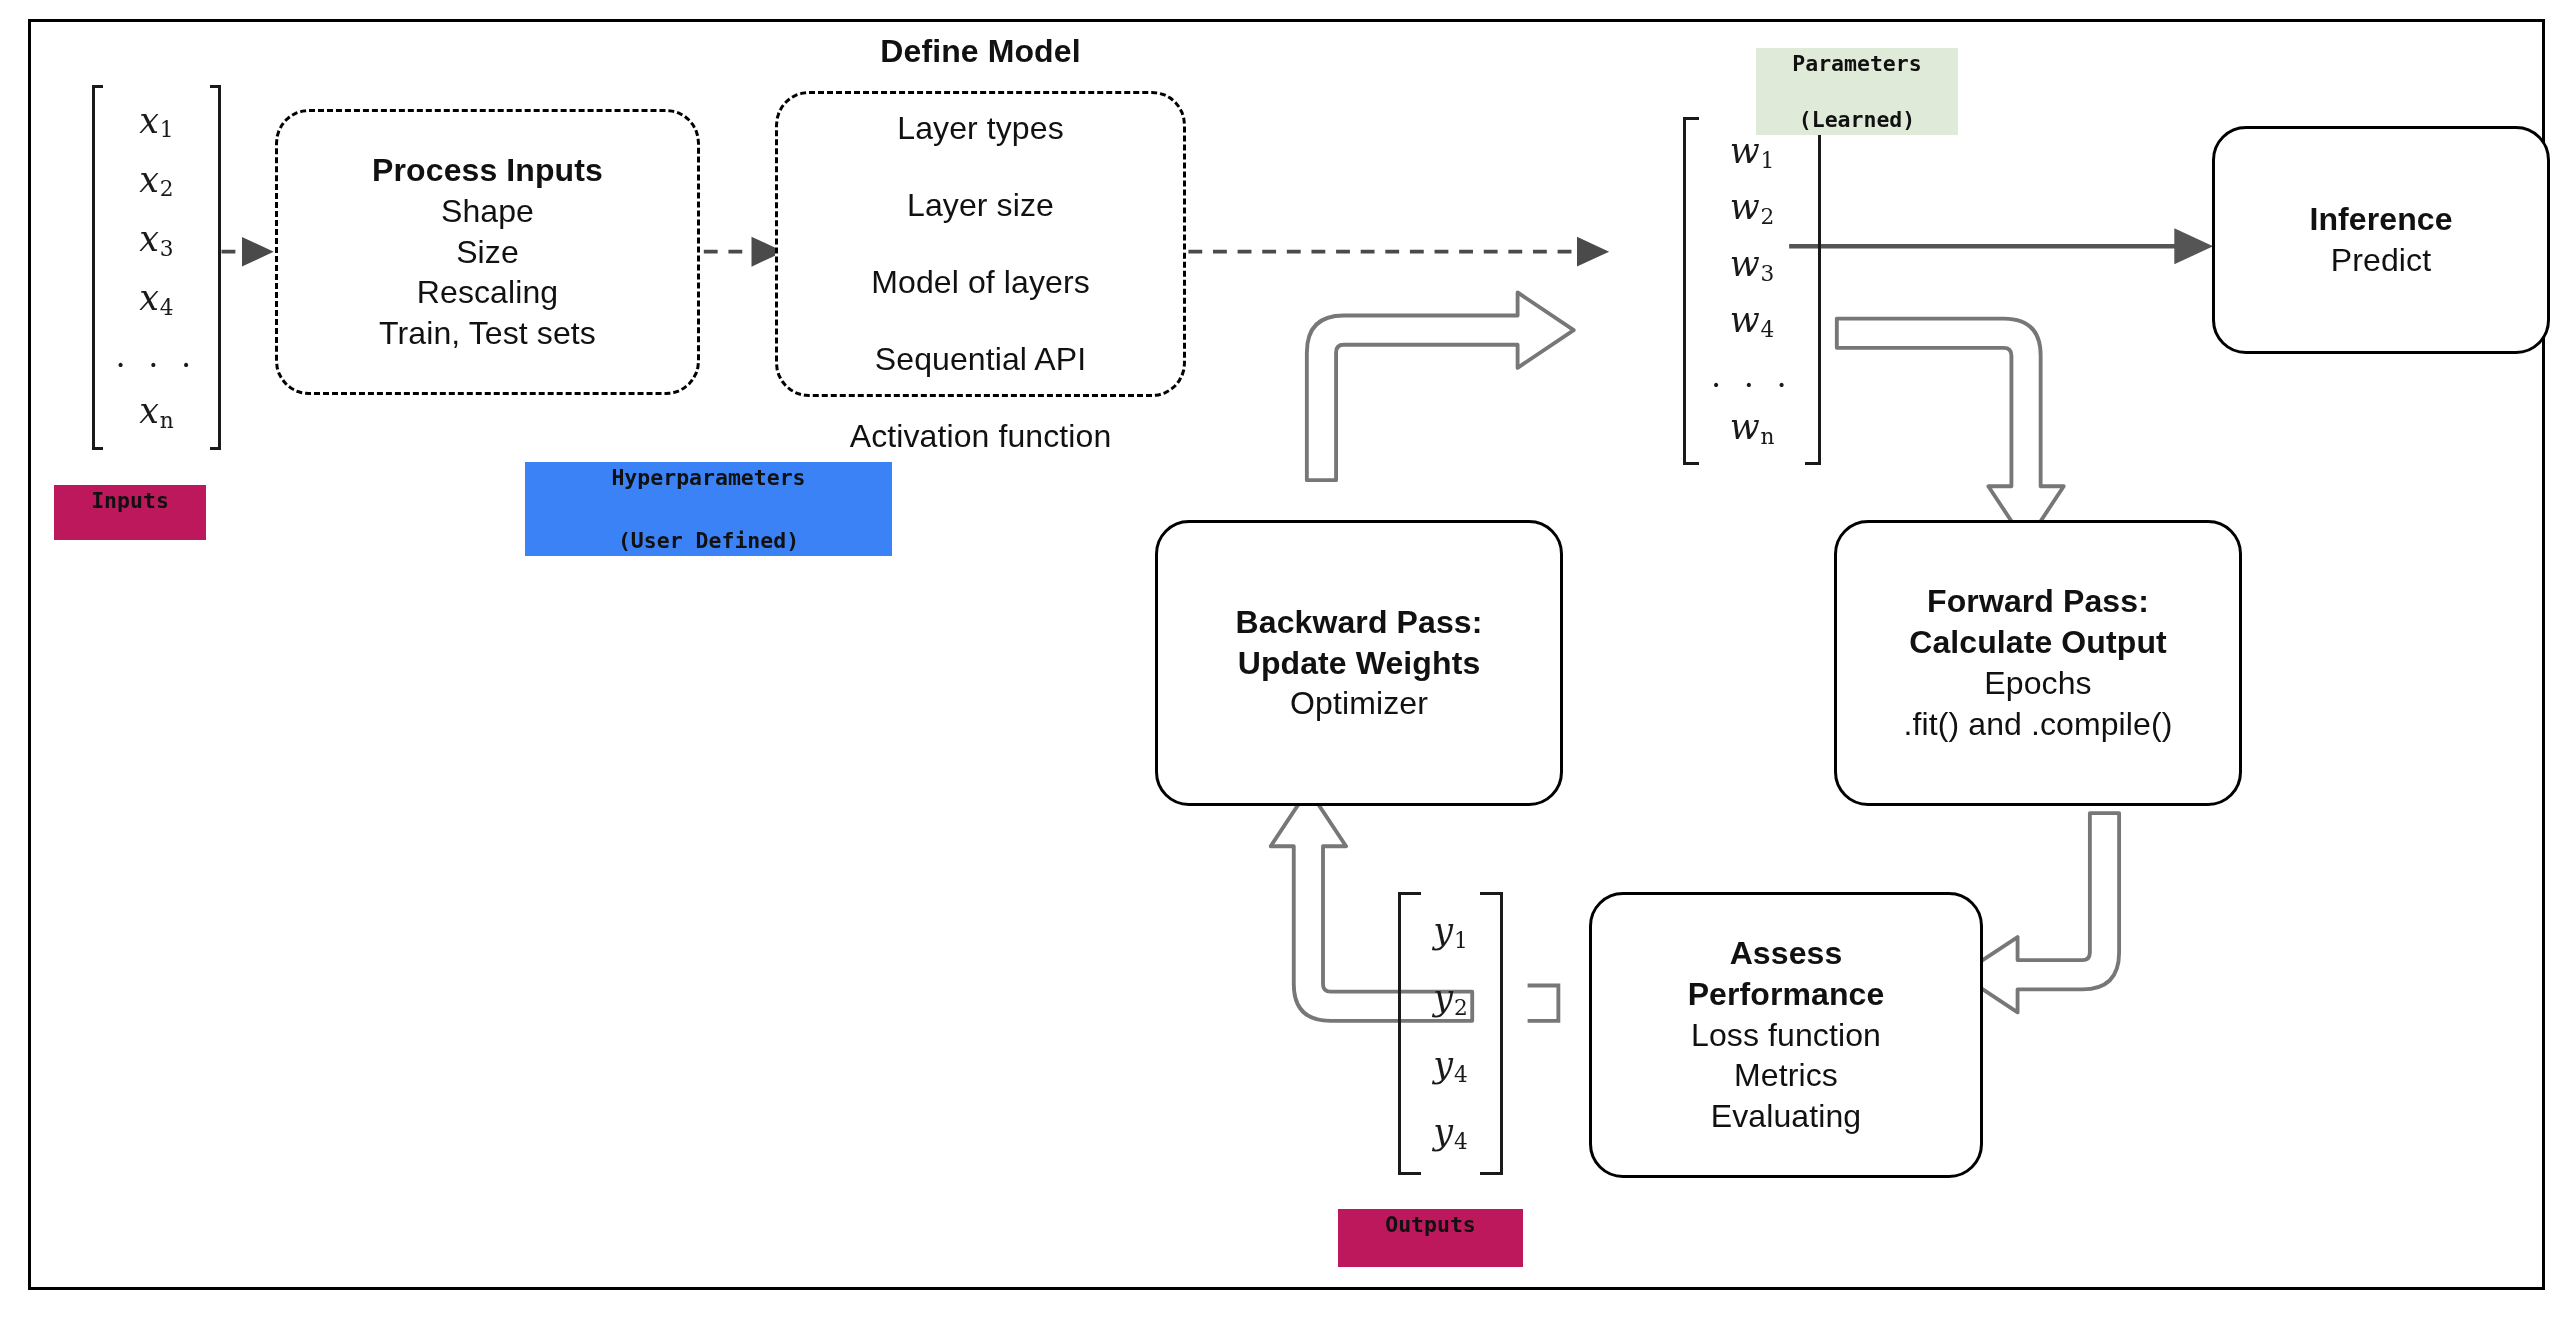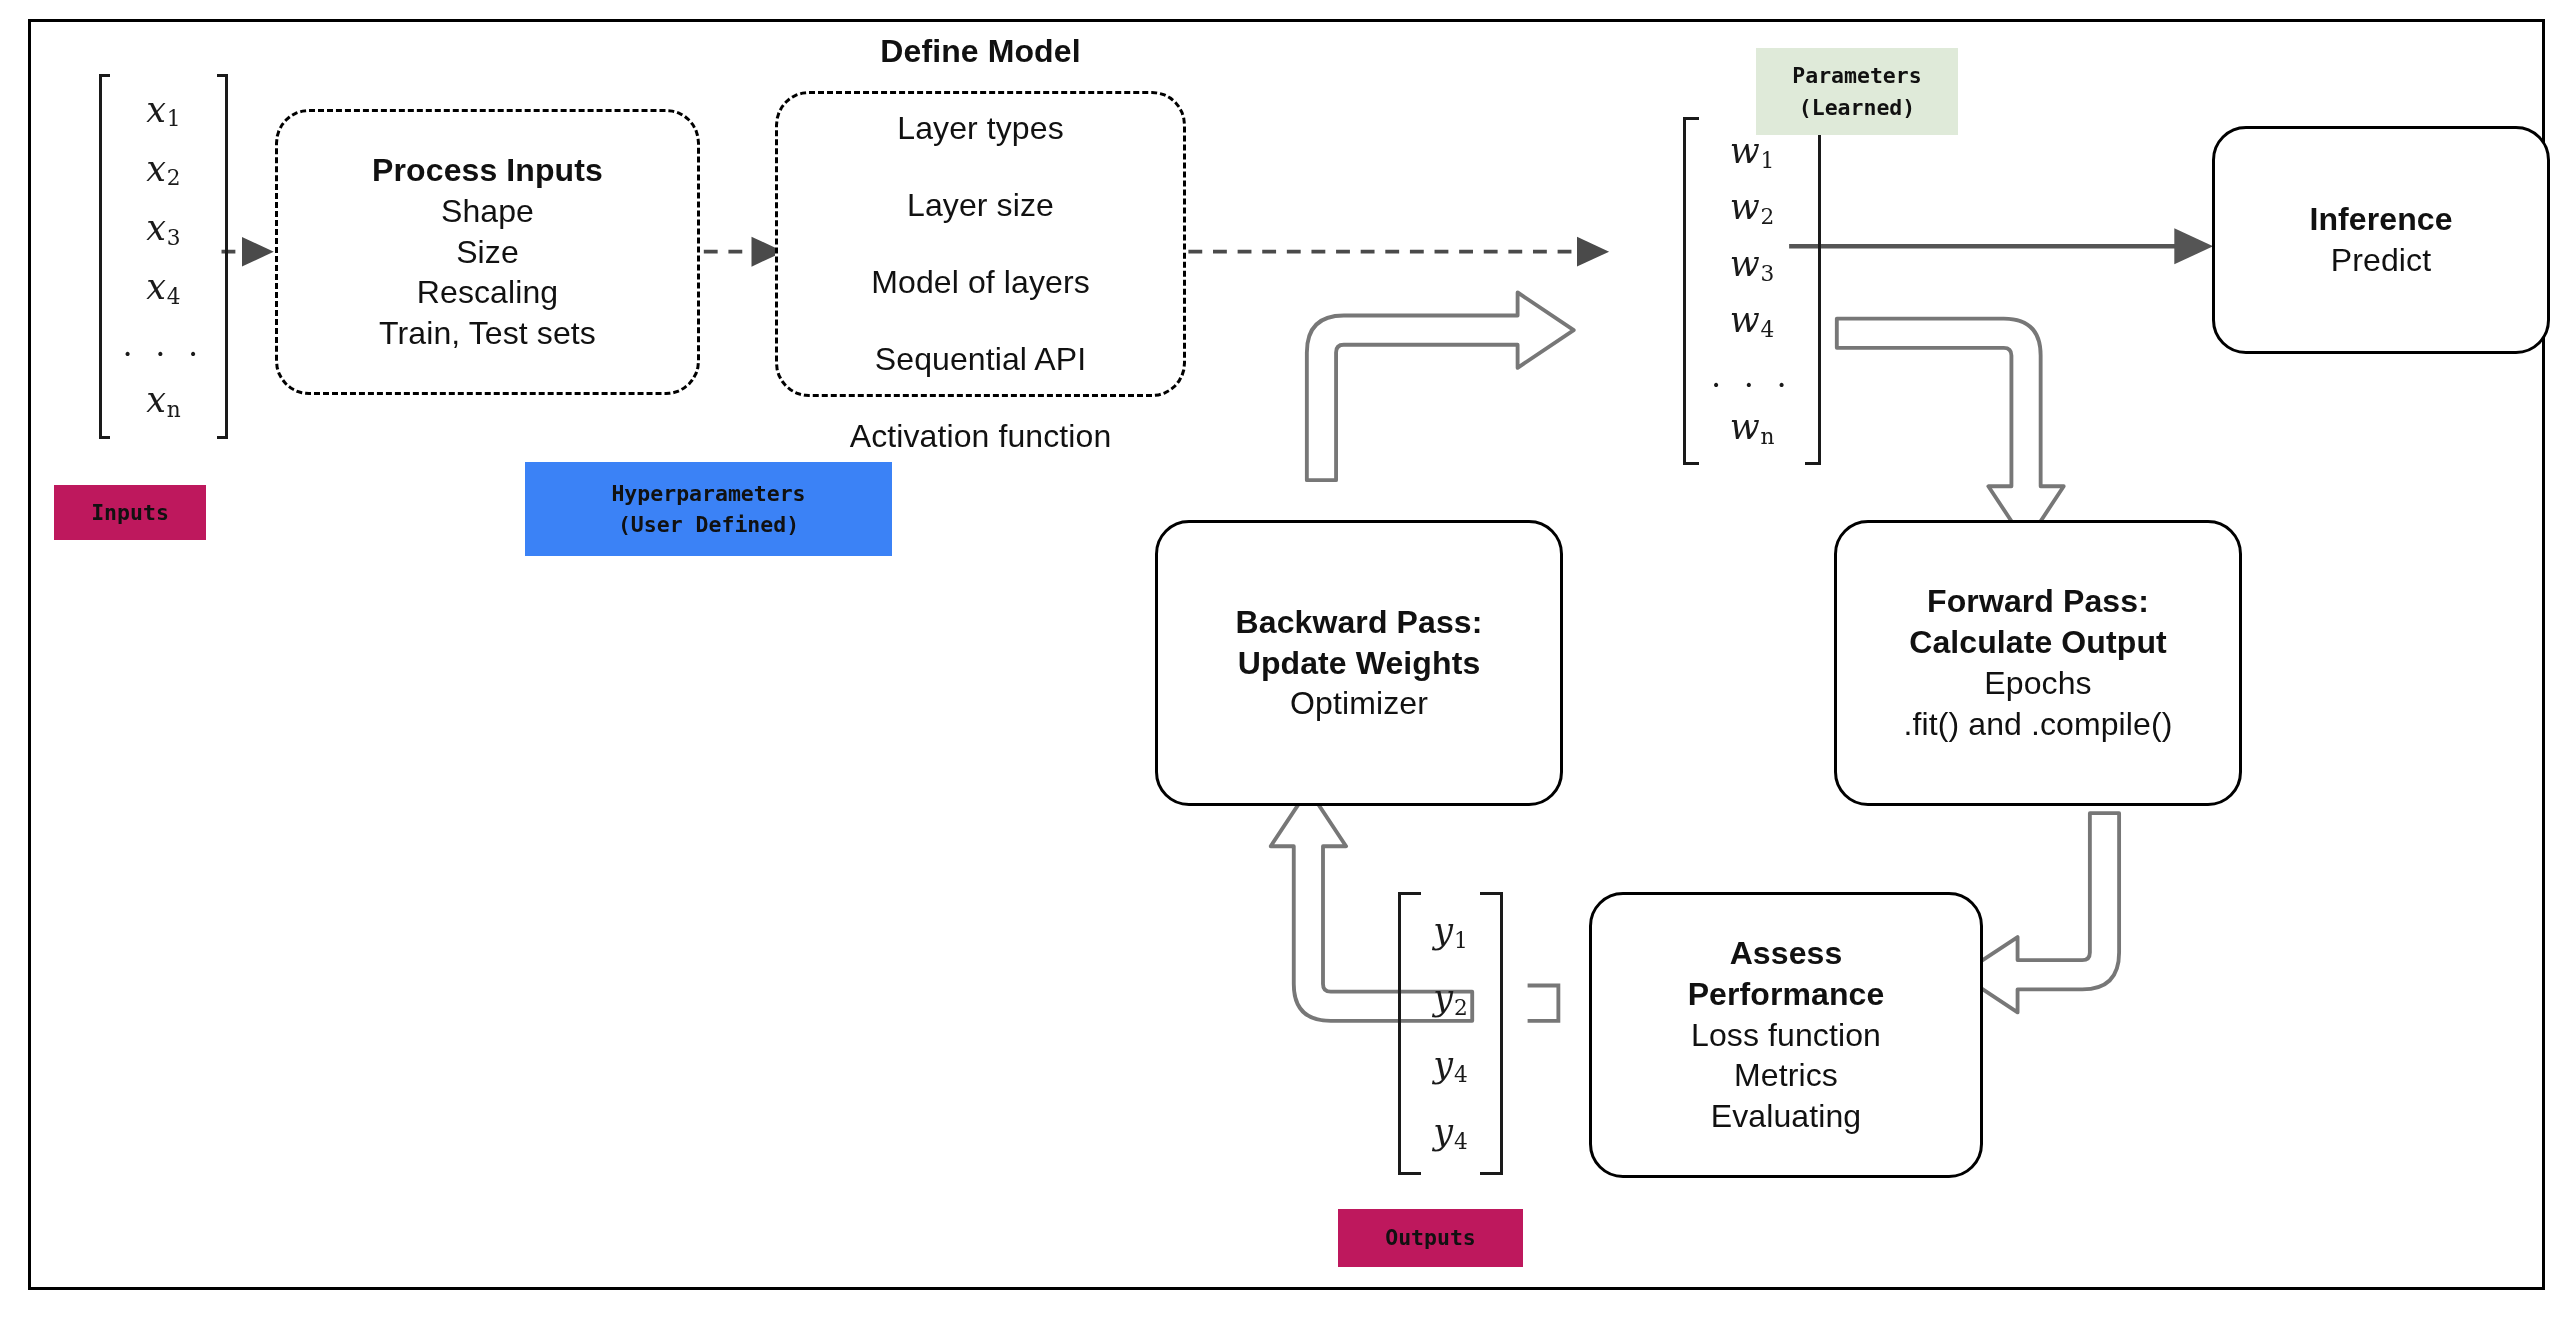--- a/index.html
+++ b/index.html
@@ -61,21 +61,21 @@
     line-height:1.28;
     letter-spacing:0.1px;
   }
   
   .chip{
     position:absolute;
     box-sizing:border-box;
     display:flex;
     flex-direction:column;
     align-items:center;
-    justify-content:center;
+    justify-content:space-between;
     font-family:"DejaVu Sans Mono", monospace;
     font-weight:bold;
     font-size:21.5px;
     line-height:1.45;
     color:#111;
     letter-spacing:0px;
   }
   .chip.blue{background:#be185d;}
   .chip.pink{background:#3b82f6;}
   .chip.green{background:#dfead9;}
@@ -192,21 +192,21 @@
              L 1701,1026
              L 1750,1100
              L 1720,1100
              L 1720,1279
              Q 1720,1289 1730,1289
              L 1914,1289 Z" fill="#ffffff" stroke="#777777" stroke-width="5" stroke-linejoin="round"></path>
 
     <path d="M 1986,1281 L 2026,1281 L 2026,1327 L 1986,1327" fill="none" stroke="#777777" stroke-width="5"></path>
   </svg>
 
-  <div class="vector" style="left:92px; top:74px; width:129px; height:365px;margin-left:7px;">
+  <div class="vector" style="left:92px; top:85px; width:129px; height:365px;">
     <div class="brk l"></div>
     <div class="cells">
       <div class="cell">x<sub>1</sub></div>
       <div class="cell">x<sub>2</sub></div>
       <div class="cell">x<sub>3</sub></div>
       <div class="cell">x<sub>4</sub></div>
       <div class="cell dots">. . .</div>
       <div class="cell">x<sub>n</sub></div>
     </div>
     <div class="brk r"></div>

